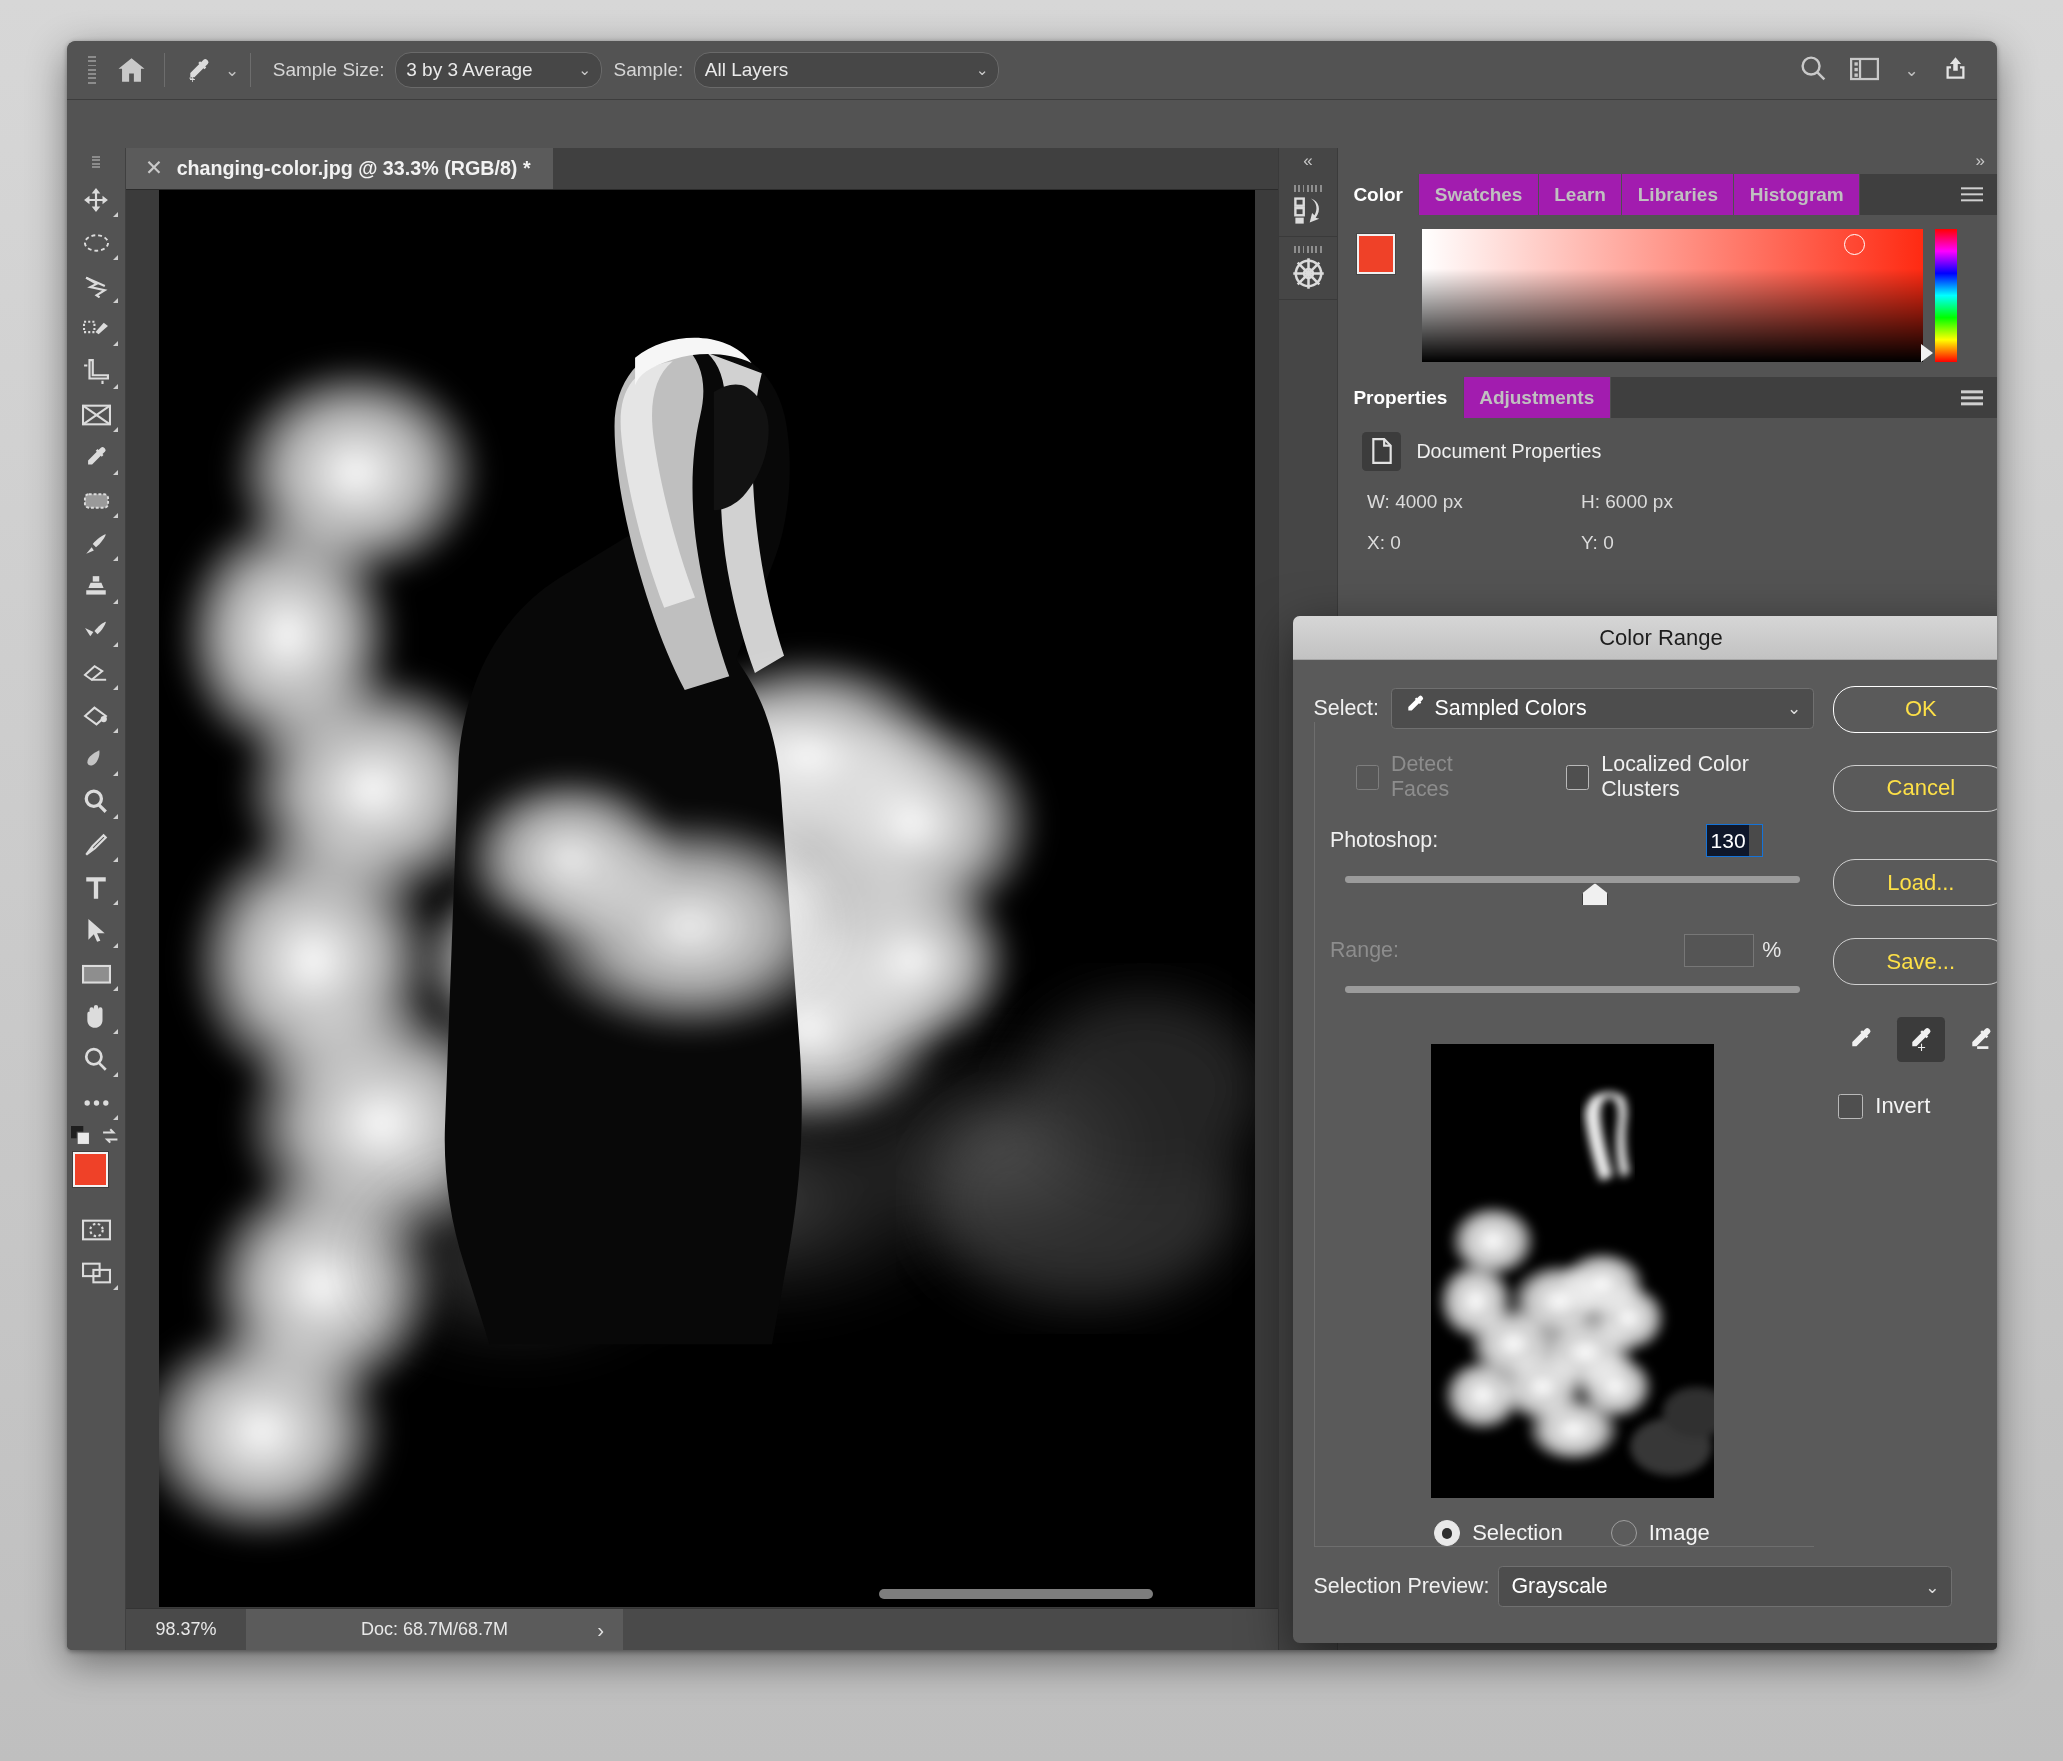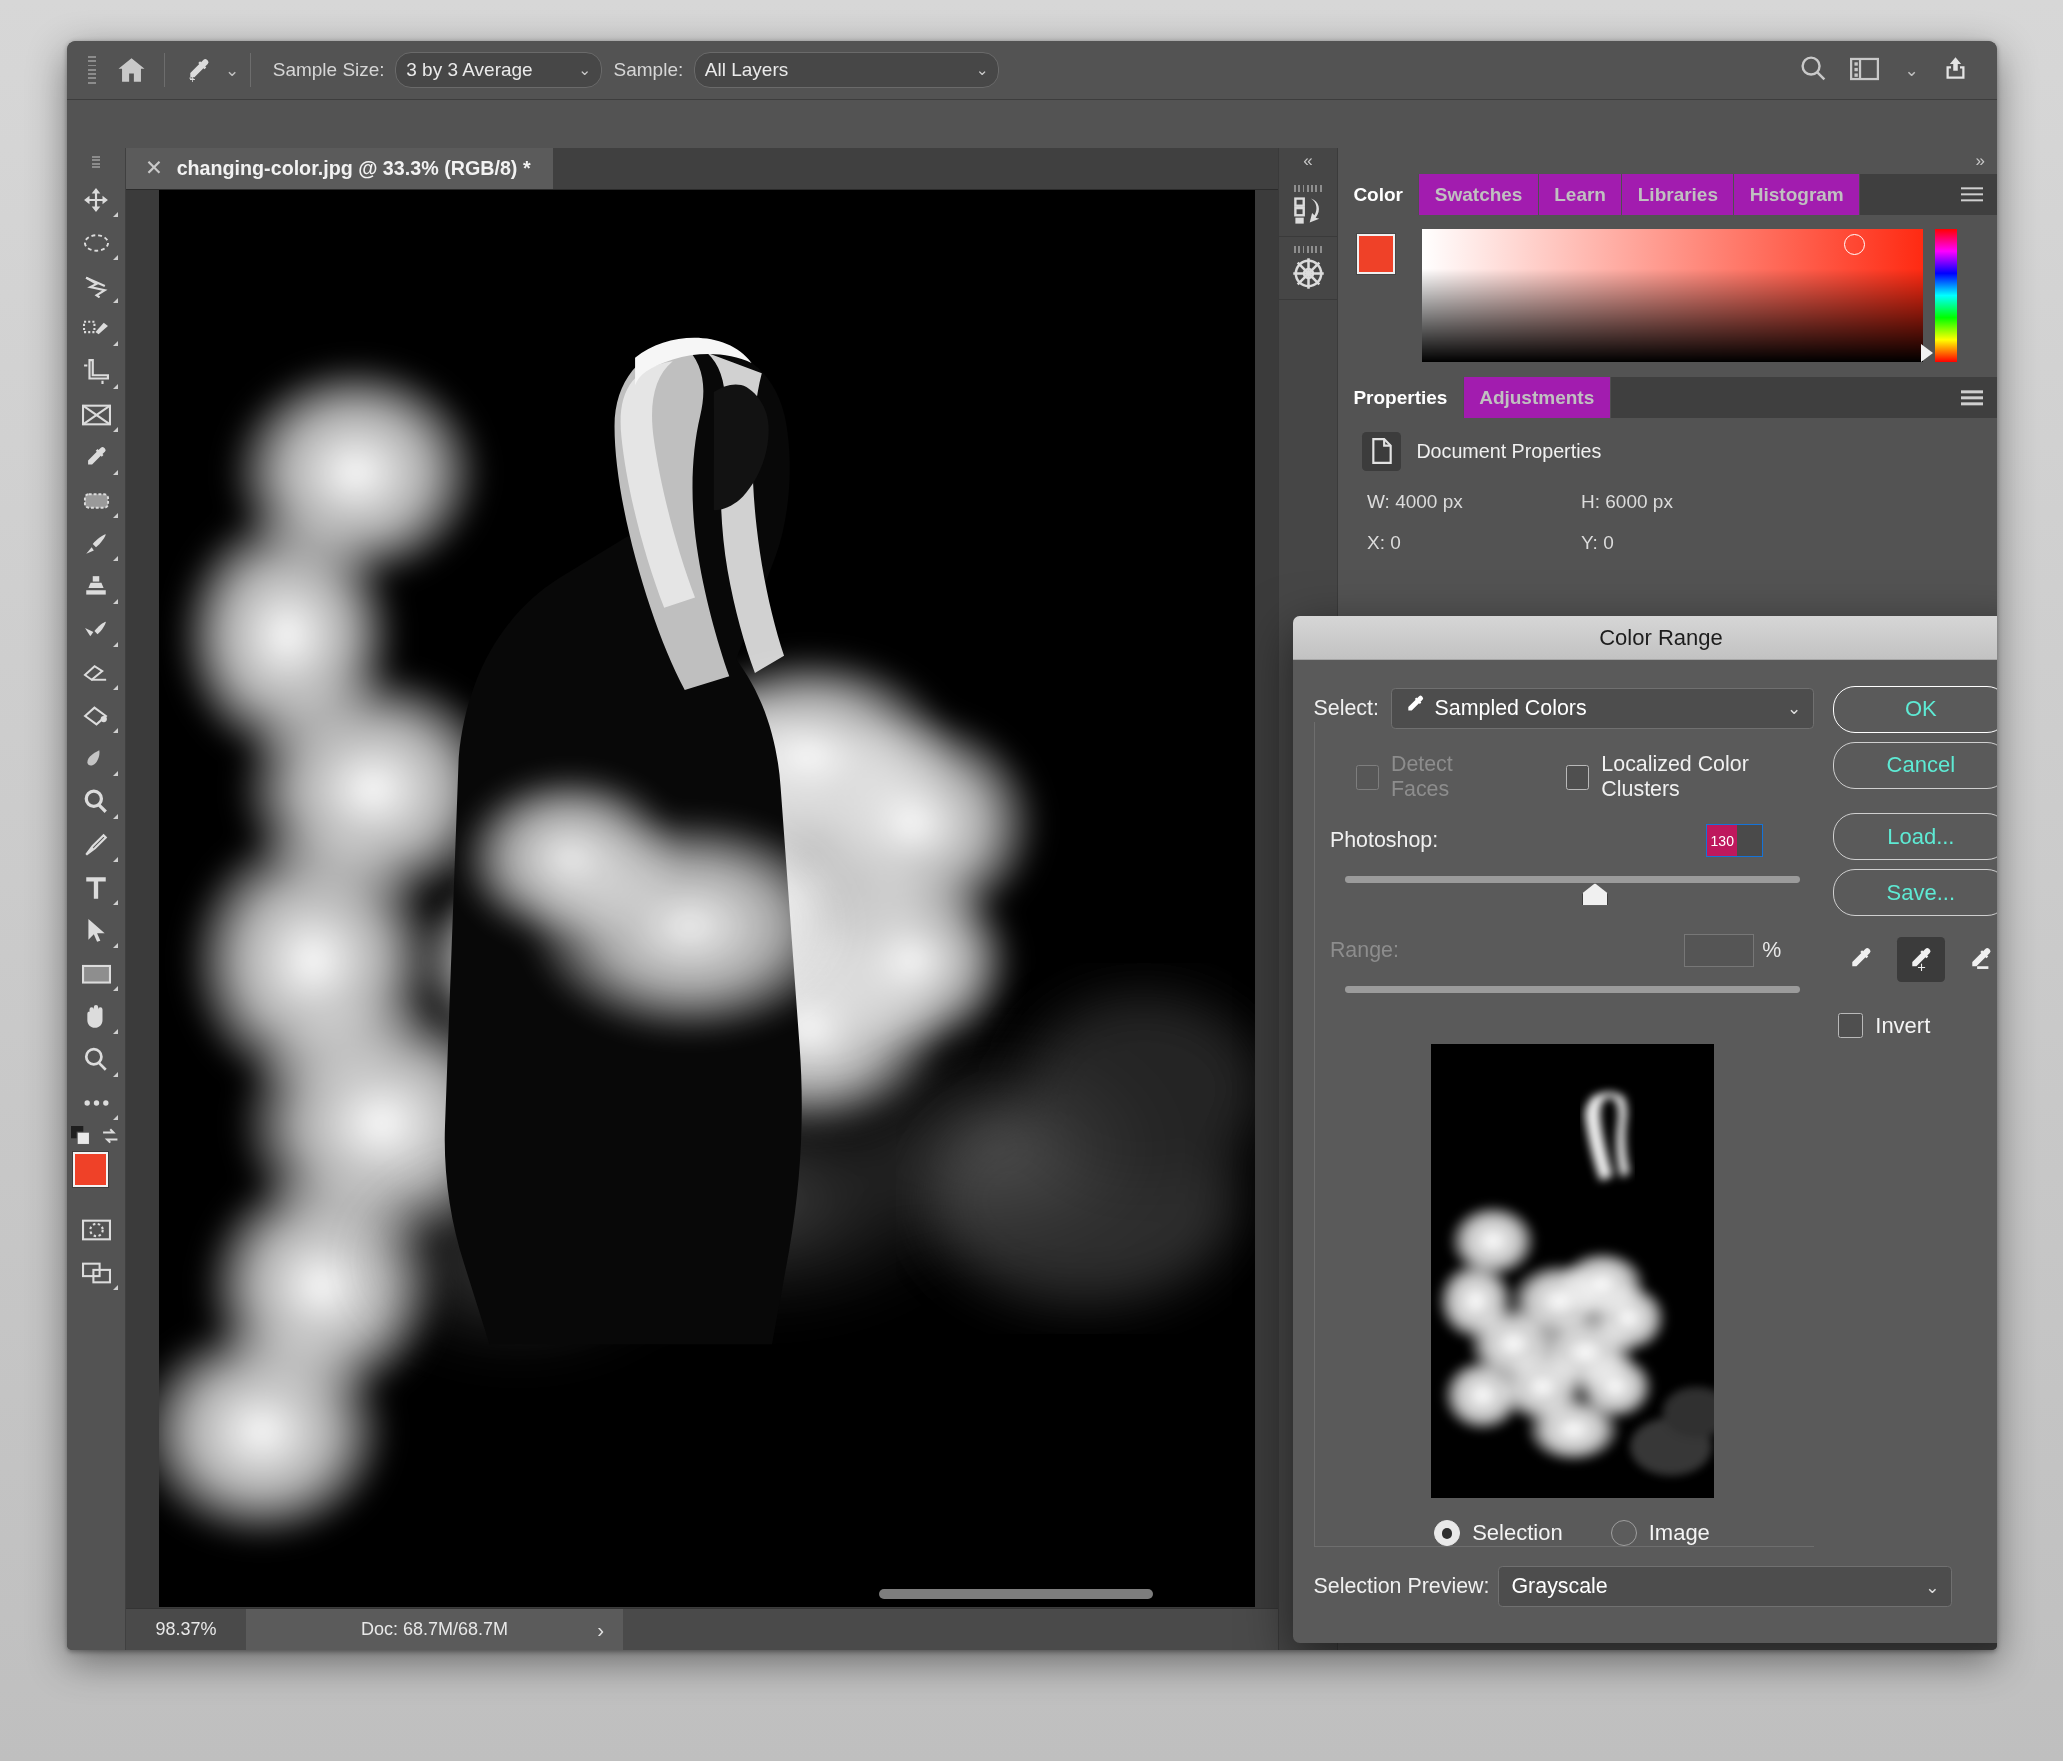--- a/index.html
+++ b/index.html
@@ -126,37 +126,37 @@
     display:flex;align-items:center;gap:8.6px;padding:0 12px;color:#fff;font-size:21.4px;position:relative;}
   .dsel .cv{position:absolute;right:12px;top:50%;transform:translateY(-50%);font-size:17px;color:#ddd;}
   .fieldset{border:0.9px solid #6e6e6e;border-top:none;border-right:none;margin-top:-6.8px;padding:17px 0 0 15.4px;}
   .cbrow{display:flex;align-items:center;gap:34px;margin:13.7px 0 0 0;}
   .cb{display:flex;align-items:center;gap:12px;color:#f2f2f2;font-size:21.4px;padding-left:26px;}
   .box{width:23px;height:23px;border:1.7px solid #b9b9b9;border-radius:2.6px;background:#4f4f4f;}
   .box.dim{border-color:#7e7e7e;background:#575757;}
   .fzrow{display:flex;align-items:center;margin-top:22px;}
   .fzrow .lbl{flex:1;}
   .numfield{width:55px;height:31px;border:1.7px solid #1573d8;background:#4a4a4a;display:flex;align-items:center;}
-  .numfield .hl{background:#be185d;color:#fff;font-size:14px;padding:0 3.4px;height:100%;display:flex;align-items:center;}
+  .numfield .hl{background:#0f172a;color:#fff;font-size:21px;padding:0 3.4px;height:100%;display:flex;align-items:center;}
   .slider{position:relative;margin:19px 13.7px 0 15.4px;height:29px;}
   .track{height:6.8px;background:#9b9b9b;border-radius:3.4px;}
   .thumb{position:absolute;top:6.8px;width:24px;height:20.5px;background:#f0f0f0;
     border:1.7px solid #3c3c3c;clip-path:polygon(50% 0,100% 45%,100% 100%,0 100%,0 45%);}
   .rangerow{display:flex;align-items:center;margin-top:29px;}
   .rangerow .lbl{flex:1;}
   .emptyfield{width:68px;height:31px;border:0.9px solid #777;background:#555;}
   .pct{color:#e9e9e9;font-size:21.4px;margin-left:8.6px;}
   .preview{width:283px;height:454px;background:#000;margin:29px auto 0 auto;position:relative;overflow:hidden;}
   .radiorow{display:flex;align-items:center;gap:48px;justify-content:center;margin-top:22px;}
   .rr{display:flex;align-items:center;gap:12px;color:#f4f4f4;font-size:22px;}
   .radio{width:24px;height:24px;border-radius:50%;border:1.7px solid #9e9e9e;background:#5c5c5c;position:relative;}
   .radio.on{background:#e9e9e9;border-color:#e9e9e9;}
   .radio.on:after{content:"";position:absolute;left:6.8px;top:6.8px;width:10.3px;height:10.3px;border-radius:50%;background:#2e2e2e;}
   .dbtn{height:45px;border:0.9px solid #cfcfcf;border-radius:22px;display:flex;align-items:center;justify-content:center;
-    color:#5eead4;font-size:22px;margin-bottom:9px;background:transparent;}
+    color:#fde047;font-size:22px;margin-bottom:32px;background:transparent;}
   .dbtn.primary{border:1.7px solid #ffffff;}
   .eyerow{display:flex;align-items:center;justify-content:center;gap:12px;margin-top:20.5px;}
   .eyebtn{width:48px;height:45px;display:flex;align-items:center;justify-content:center;border-radius:4.3px;}
   .eyebtn.active{background:#3b3b3b;}
   .invertrow{display:flex;align-items:center;gap:12px;margin-top:31px;padding-left:5.1px;color:#f4f4f4;font-size:22px;}
   .dlgfooter{display:flex;align-items:center;gap:9px;padding:19px 20.5px 0 20.5px;}
   .dlgfooter .dsel{flex:0 0 428px;}
 </style>
 </head>
 <body>

